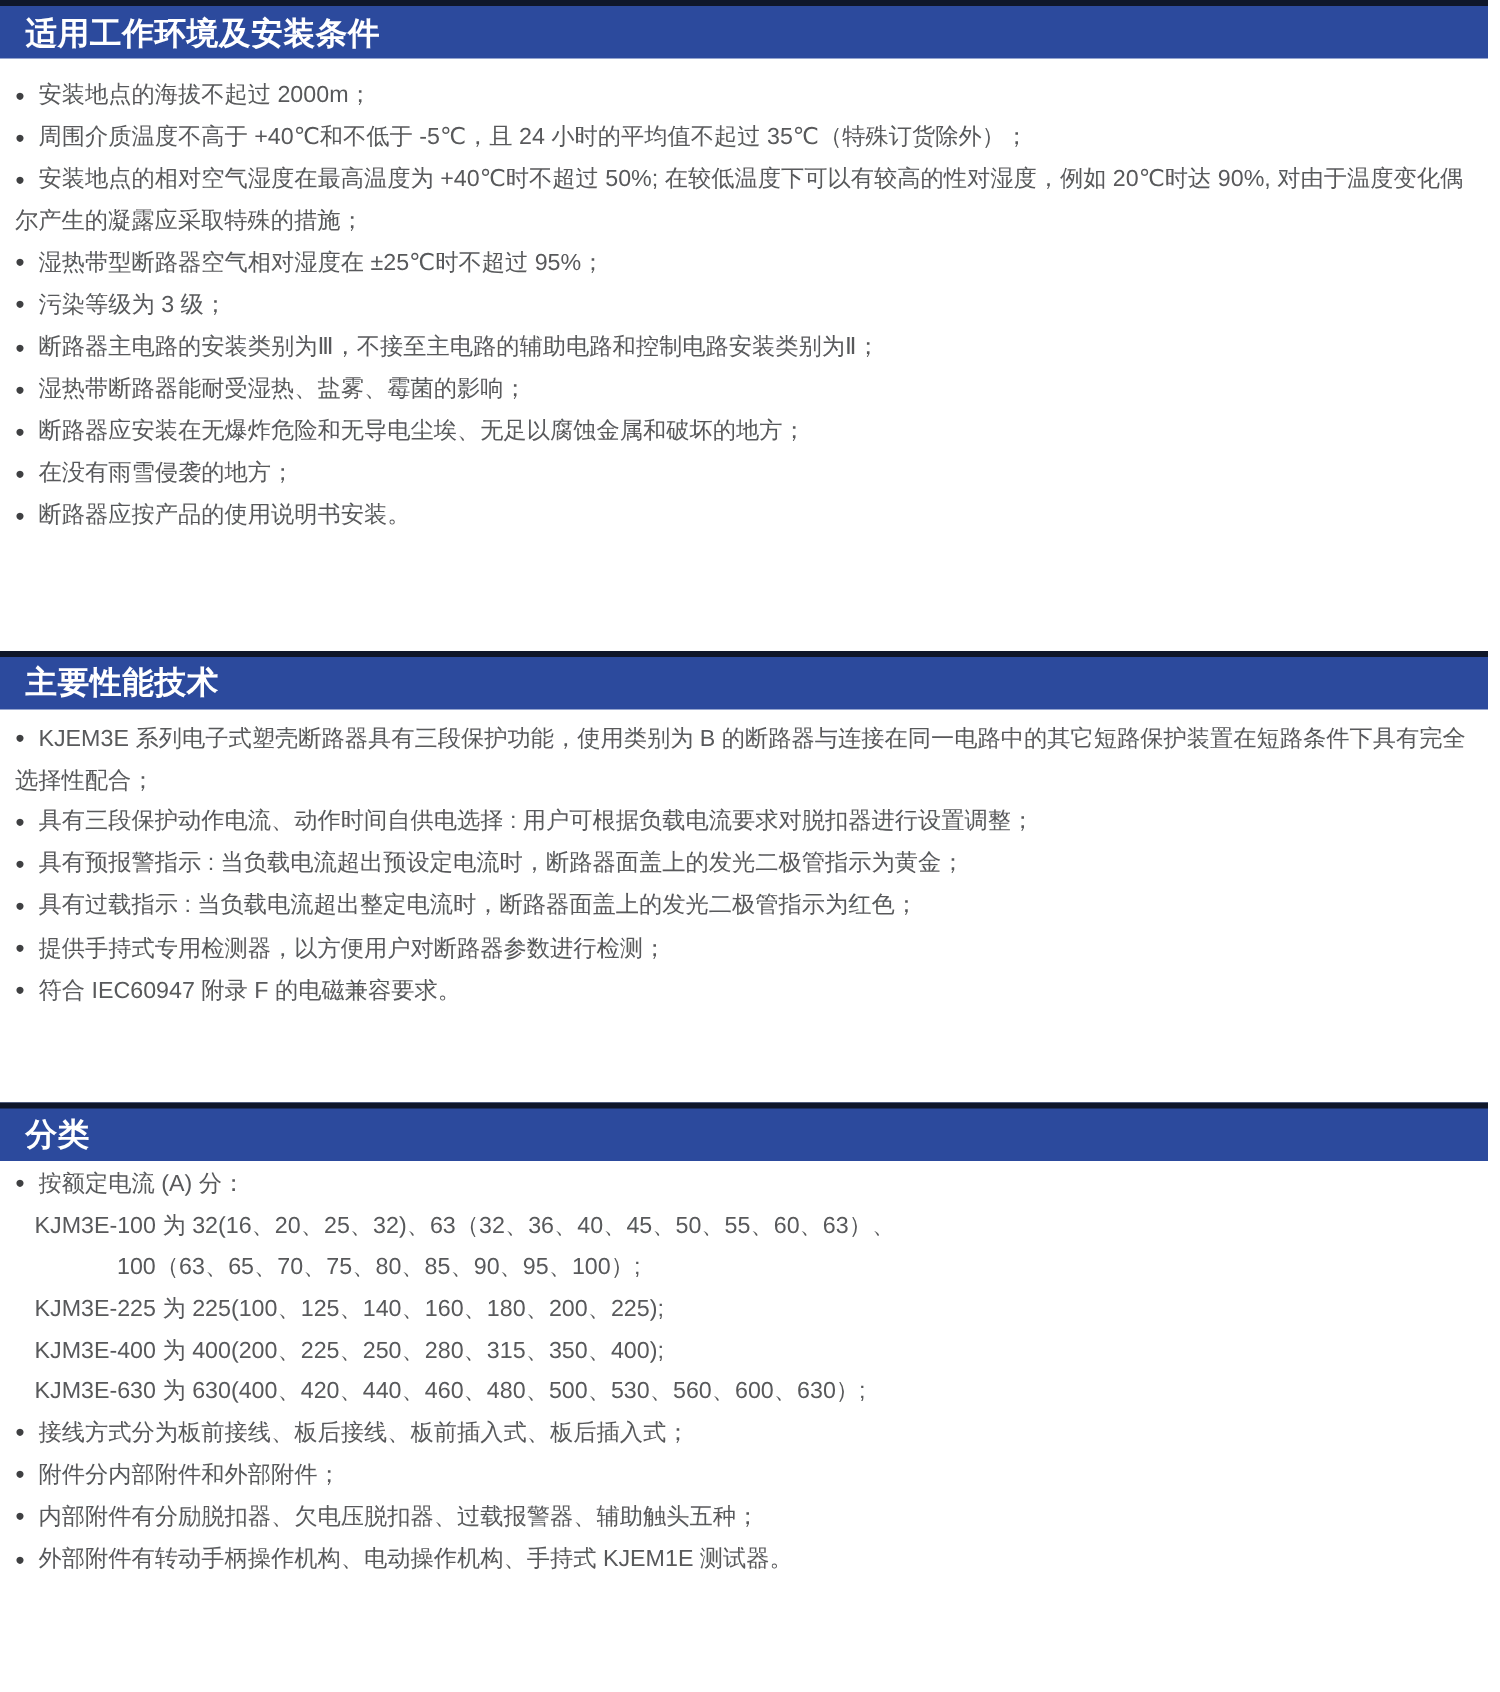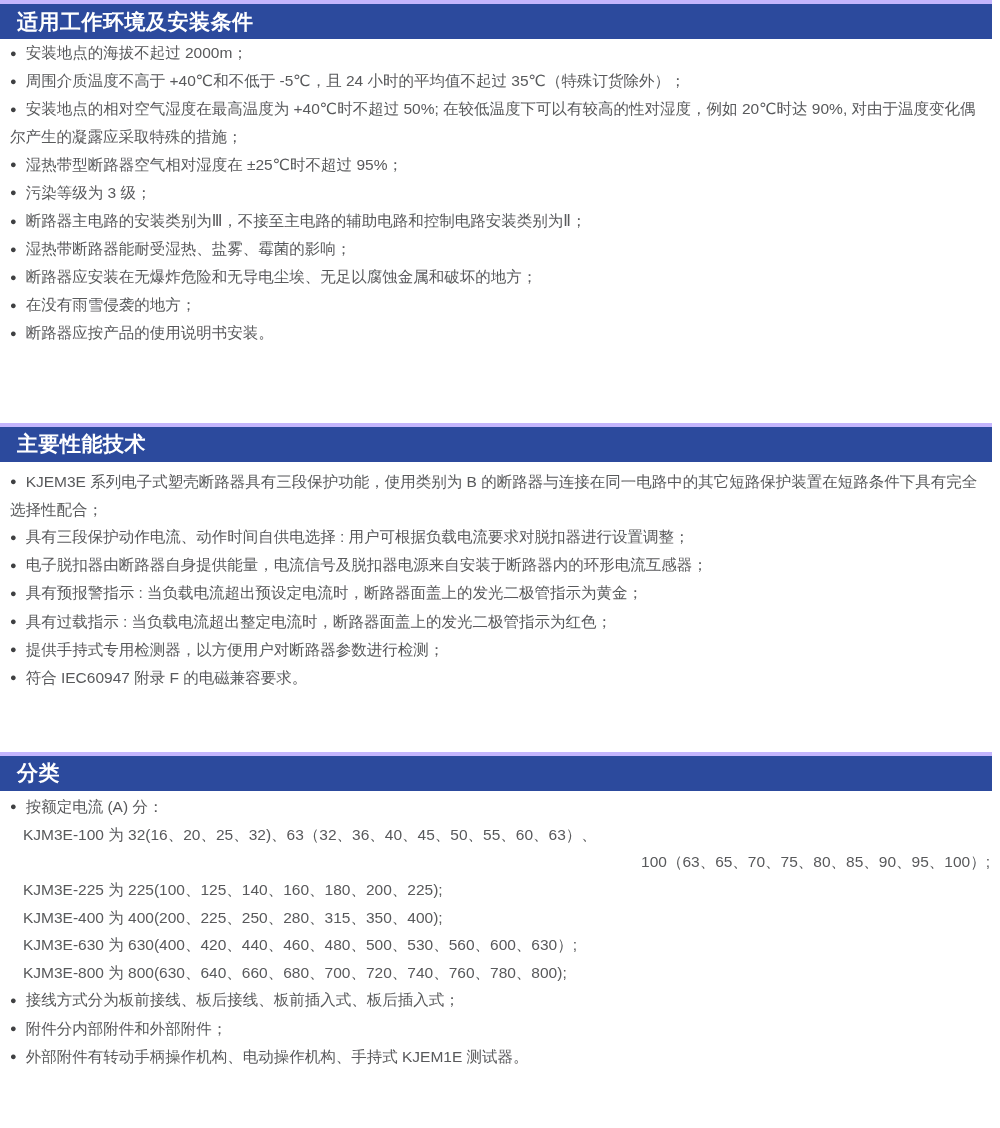--- a/index.html
+++ b/index.html
@@ -11,50 +11,50 @@
     font-family: "Liberation Sans", "DejaVu Sans", sans-serif;
     color: #58595b;
   }
   .sec { display: block; }
   .sec1 { margin-top: 75px; }
   .sec2 { margin-top: 60px; }
   .section-header {
     height: 35px;
     margin-right: 8px;
     background: #2c4a9d;
-    border-top: 4px solid #c4b5fd;
+    border-top: 4px solid #0f172a;
     display: flex;
     align-items: center;
   }
   .section-title {
     color: #ffffff;
     font-weight: bold;
     font-size: 21px;
     letter-spacing: 0.5px;
     padding-left: 17px;
     white-space: nowrap;
   }
   .content { padding: 0 10px 0 10px; }
-  .sec0 .content { }
+  .sec0 .content { margin-top: 11px; }
   .sec1 .content { margin-top: 6px; }
   .sec2 .content { margin-top: 2px; }
   p.line {
     margin: 0;
     font-size: 15.5px;
     line-height: 27.6px;
     color: #58595b;
   }
   p.bullet .dot {
     font-size: 11px;
     color: #3f4042;
     margin-right: 9px;
     vertical-align: 1.5px;
   }
   p.plain  { padding-left: 13px; }
-  p.plain2 { padding-left: 68px; text-align: right; }
+  p.plain2 { padding-left: 68px; }
 </style>
 </head>
 <body>
 
 <main id="doc">
     <section class="sec sec0">
       <div class="section-header">
         <span class="section-title">适用工作环境及安装条件</span>
       </div>
       <div class="content">
@@ -70,37 +70,36 @@
         <p class="line bullet"><span class="dot">●</span><span class="txt">断路器应按产品的使用说明书安装。</span></p>
       </div>
     </section>
     <section class="sec sec1">
       <div class="section-header">
         <span class="section-title">主要性能技术</span>
       </div>
       <div class="content">
         <p class="line bullet"><span class="dot">●</span><span class="txt">KJEM3E 系列电子式塑壳断路器具有三段保护功能，使用类别为 B 的断路器与连接在同一电路中的其它短路保护装置在短路条件下具有完全选择性配合；</span></p>
         <p class="line bullet"><span class="dot">●</span><span class="txt">具有三段保护动作电流、动作时间自供电选择 : 用户可根据负载电流要求对脱扣器进行设置调整；</span></p>
-        <p class="line bullet"><span class="dot">●</span><span class="txt">电子脱扣器由断路器自身提供能量，电流信号及脱扣器电源来自安装于断路器内的环形电流互感器；</span></p>
         <p class="line bullet"><span class="dot">●</span><span class="txt">具有预报警指示 : 当负载电流超出预设定电流时，断路器面盖上的发光二极管指示为黄金；</span></p>
         <p class="line bullet"><span class="dot">●</span><span class="txt">具有过载指示 : 当负载电流超出整定电流时，断路器面盖上的发光二极管指示为红色；</span></p>
         <p class="line bullet"><span class="dot">●</span><span class="txt">提供手持式专用检测器，以方便用户对断路器参数进行检测；</span></p>
         <p class="line bullet"><span class="dot">●</span><span class="txt">符合 IEC60947 附录 F 的电磁兼容要求。</span></p>
       </div>
     </section>
     <section class="sec sec2">
       <div class="section-header">
         <span class="section-title">分类</span>
       </div>
       <div class="content">
         <p class="line bullet"><span class="dot">●</span><span class="txt">按额定电流 (A) 分：</span></p>
         <p class="line plain"><span class="txt">KJM3E-100 为 32(16、20、25、32)、63（32、36、40、45、50、55、60、63）、</span></p>
         <p class="line plain2"><span class="txt">100（63、65、70、75、80、85、90、95、100）;</span></p>
         <p class="line plain"><span class="txt">KJM3E-225 为 225(100、125、140、160、180、200、225);</span></p>
         <p class="line plain"><span class="txt">KJM3E-400 为 400(200、225、250、280、315、350、400);</span></p>
         <p class="line plain"><span class="txt">KJM3E-630 为 630(400、420、440、460、480、500、530、560、600、630）;</span></p>
-        <p class="line plain"><span class="txt">KJM3E-800 为 800(630、640、660、680、700、720、740、760、780、800);</span></p>
         <p class="line bullet"><span class="dot">●</span><span class="txt">接线方式分为板前接线、板后接线、板前插入式、板后插入式；</span></p>
         <p class="line bullet"><span class="dot">●</span><span class="txt">附件分内部附件和外部附件；</span></p>
+        <p class="line bullet"><span class="dot">●</span><span class="txt">内部附件有分励脱扣器、欠电压脱扣器、过载报警器、辅助触头五种；</span></p>
         <p class="line bullet"><span class="dot">●</span><span class="txt">外部附件有转动手柄操作机构、电动操作机构、手持式 KJEM1E 测试器。</span></p>
       </div>
     </section>
   </main>
 
 </body></html>

